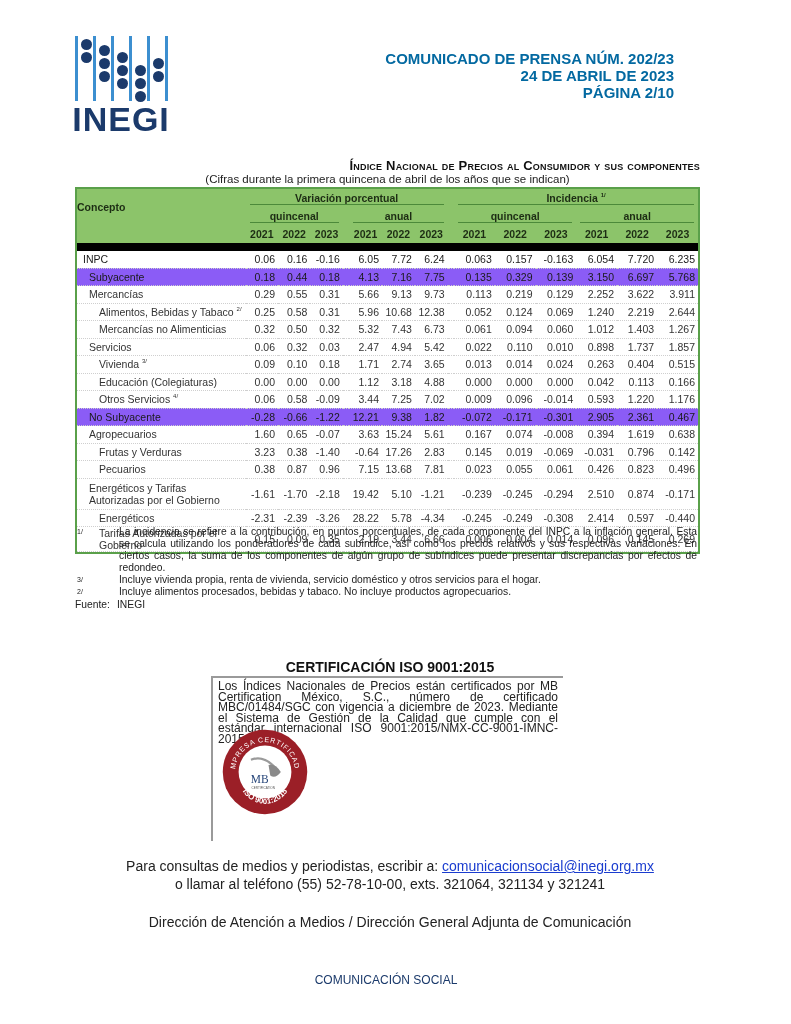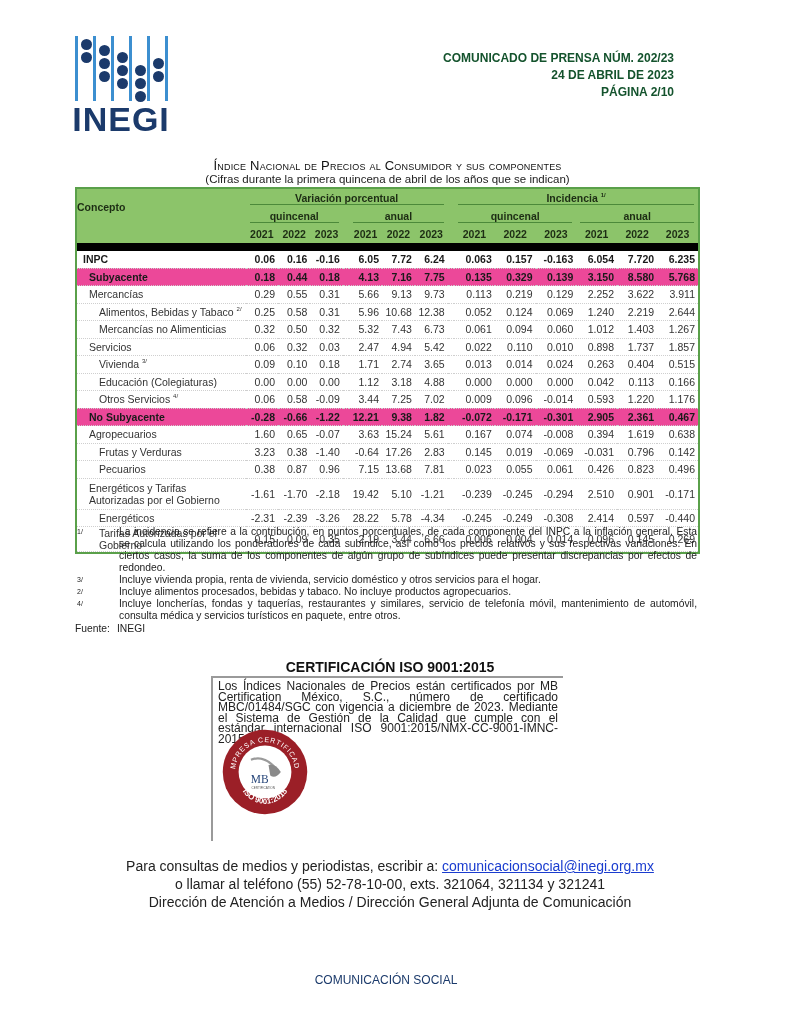--- a/index.html
+++ b/index.html
@@ -9,41 +9,41 @@
   
   .logo { position: absolute; left: 70px; top: 36px; width: 102px; height: 100px; }
   .logo .bars { position: absolute; left: 2px; top: 0; width: 96px; height: 65px; }
   .logo .bar { position: absolute; top: 0; width: 3px; height: 65px; background: #3c8fd0; }
   .logo .dot { position: absolute; width: 11px; height: 11px; border-radius: 50%; background: #1b3a6b; }
   .logo .word { position: absolute; left: 0; top: 66px; width: 102px; text-align: center;
                 font-weight: bold; font-size: 34px; letter-spacing: 1px; color: #1b3a6b; line-height: 34px; }
 
   
   .hdr { position: absolute; right: 117px; top: 50px; text-align: right;
-         color: #14532d; font-weight: bold; font-size: 12px; line-height: 17px; }
-
-  
-  .title { position: absolute; left: 75px; top: 158px; width: 625px; text-align: center;
-           font-weight: normal; font-size: 13px; color: #111; font-variant: small-caps; letter-spacing: 0.2px; }
+         color: #0369a1; font-weight: bold; font-size: 15px; line-height: 17px; }
+
+  
+  .title { position: absolute; left: 75px; top: 158px; width: 625px; text-align: right;
+           font-weight: bold; font-size: 13px; color: #111; font-variant: small-caps; letter-spacing: 0.2px; }
   .subtitle { position: absolute; left: 75px; top: 173px; width: 625px; text-align: center;
               font-size: 11.5px; color: #222; }
 
   
   .tbl { position: absolute; left: 75px; top: 187px; width: 621px; border: 2px solid #5aa04a;
          border-collapse: collapse; }
   table { border-collapse: collapse; width: 100%; font-size: 10.5px; }
   thead tr th { background: #8cc46a; color: #1d2d14; font-weight: bold; padding: 0; height: 18px; }
   th.concept { text-align: left; }
   .uline { border-bottom: 1.5px solid #4c8a3a; display: block; margin: 0 4px; }
   thead tr.years th { border-bottom: 8px solid #000000; }
   tbody td { padding: 0 3px; height: 16.5px; text-align: right; color: #333;
              border-bottom: 1px dotted #cfcfcf; white-space: nowrap; }
   tbody td.lbl { text-align: left; white-space: normal; }
-  tr.bold td { font-weight: bold; color: #1a1a1a; }
-  tr.shade td { background: #ec4899; }
+  tr.bold td { font-weight: normal; color: #1a1a1a; }
+  tr.shade td { background: #8b5cf6; }
   .l0 { padding-left: 6px !important; }
   .l1 { padding-left: 12px !important; }
   .l2 { padding-left: 22px !important; }
   td.gap, th.gap { width: 8px; padding: 0; }
   sup { font-size: 6px; vertical-align: 5px; }
   tr.tall td { height: 30px; }
 
   
   .notes { position: absolute; left: 75px; top: 526px; width: 622px; font-size: 10.3px; line-height: 12px; color: #222; }
   .note { display: flex; }
@@ -58,21 +58,21 @@
   .cert-box { position: absolute; left: 211px; top: 676px; width: 350px; height: 163px;
               border-left: 2px solid #9a9a9a; border-top: 2px solid #9a9a9a; }
   .cert-text { position: absolute; left: 5px; top: 3px; width: 340px; font-size: 12px; line-height: 10.5px;
                text-align: justify; color: #222; }
   .seal { position: absolute; left: 8px; top: 50px; width: 88px; height: 88px; }
 
   
   .contact { position: absolute; left: 80px; top: 857px; width: 620px; text-align: center;
              font-size: 14px; line-height: 18px; color: #222; }
   .contact a { color: #1a3ccf; text-decoration: underline; }
-  .contact .dir { margin-top: 0; }
+  .contact .dir { margin-top: 20px; }
 
   .footer { position: absolute; left: 0; top: 973px; width: 772px; text-align: center;
             font-weight: normal; font-size: 12px; color: #1b3a6b; }
 </style>
 </head>
 <body>
 
 <div class="logo">
   <div class="bars">
     <div class="bar" style="left:3px"></div>
@@ -196,21 +196,21 @@
           <td>0.18</td>
           <td class="gap"></td>
           <td>4.13</td>
           <td>7.16</td>
           <td>7.75</td>
           <td class="gap"></td>
           <td>0.135</td>
           <td>0.329</td>
           <td>0.139</td>
           <td>3.150</td>
-          <td>8.580</td>
+          <td>6.697</td>
           <td>5.768</td>
         </tr>
         <tr>
           <td class="lbl l1"><span>Mercancías</span></td>
           <td>0.29</td>
           <td>0.55</td>
           <td>0.31</td>
           <td class="gap"></td>
           <td>5.66</td>
           <td>9.13</td>
@@ -400,21 +400,21 @@
           <td>-2.18</td>
           <td class="gap"></td>
           <td>19.42</td>
           <td>5.10</td>
           <td>-1.21</td>
           <td class="gap"></td>
           <td>-0.239</td>
           <td>-0.245</td>
           <td>-0.294</td>
           <td>2.510</td>
-          <td>0.901</td>
+          <td>0.874</td>
           <td>-0.171</td>
         </tr>
         <tr>
           <td class="lbl l2"><span>Energéticos</span></td>
           <td>-2.31</td>
           <td>-2.39</td>
           <td>-3.26</td>
           <td class="gap"></td>
           <td>28.22</td>
           <td>5.78</td>
@@ -453,24 +453,20 @@
       <span class="n">1/</span>
       <span class="t">La incidencia se refiere a la contribución, en puntos porcentuales, de cada componente del INPC a la inflación general. Esta se calcula utilizando los ponderadores de cada subíndice, así como los precios relativos y sus respectivas variaciones. En ciertos casos, la suma de los componentes de algún grupo de subíndices puede presentar discrepancias por efectos de redondeo.</span>
     </div>
   <div class="note">
       <span class="n">3/</span>
       <span class="t">Incluye vivienda propia, renta de vivienda, servicio doméstico y otros servicios para el hogar.</span>
     </div>
   <div class="note">
       <span class="n">2/</span>
       <span class="t">Incluye alimentos procesados, bebidas y tabaco. No incluye productos agropecuarios.</span>
-    </div>
-  <div class="note">
-      <span class="n">4/</span>
-      <span class="t">Incluye loncherías, fondas y taquerías, restaurantes y similares, servicio de telefonía móvil, mantenimiento de automóvil, consulta médica y servicios turísticos en paquete, entre otros.</span>
     </div>
   <div class="src">
       <span class="n">Fuente:</span>
       <span>INEGI</span>
     </div>
 </div>
 
 <div class="cert-title">CERTIFICACIÓN ISO 9001:2015</div>
 <div class="cert-box">
   <div class="cert-text">Los Índices Nacionales de Precios están certificados por MB Certification México, S.C., número de certificado MBC/01484/SGC con vigencia a diciembre de 2023. Mediante el Sistema de Gestión de la Calidad que cumple con el estándar internacional ISO 9001:2015/NMX-CC-9001-IMNC-2015.</div>

